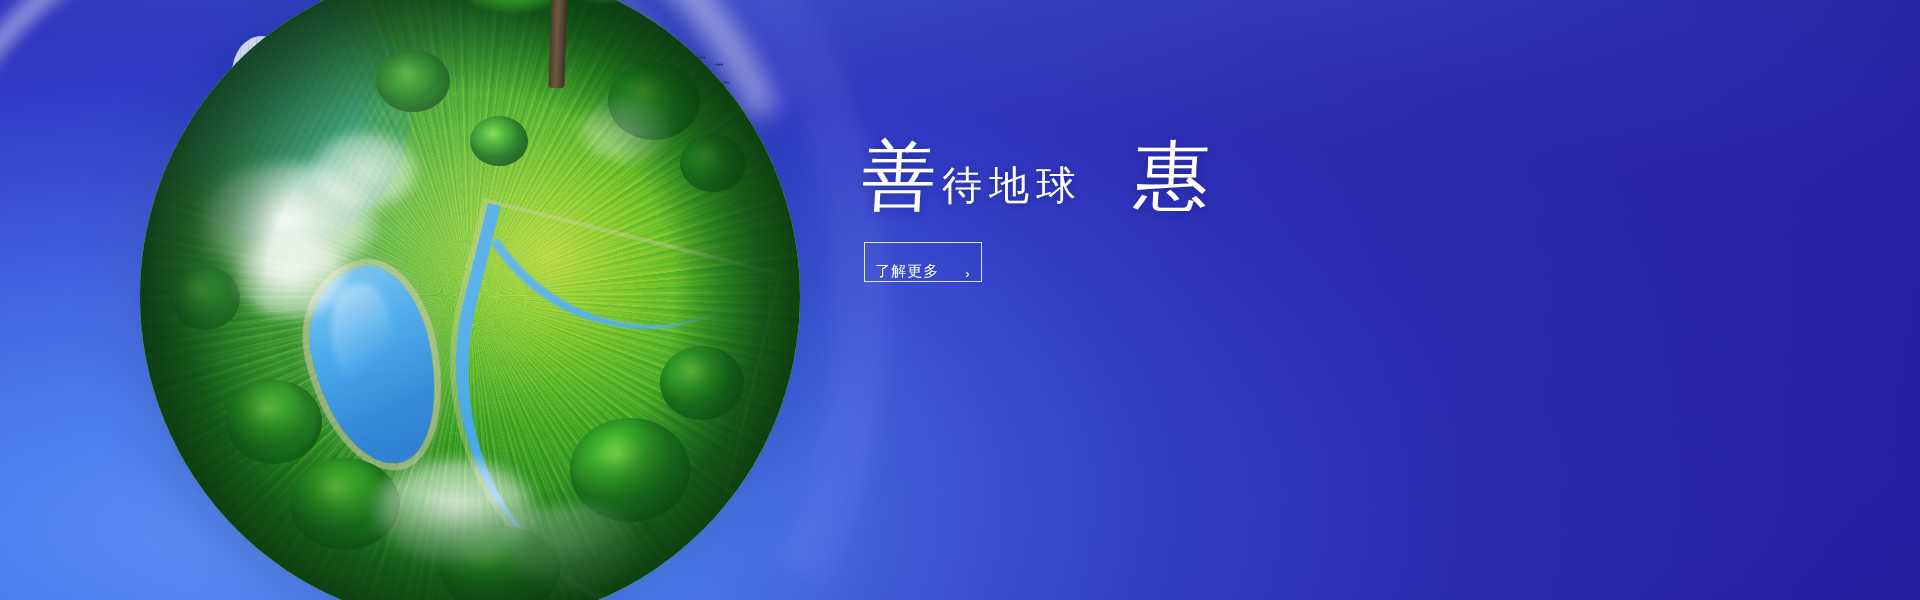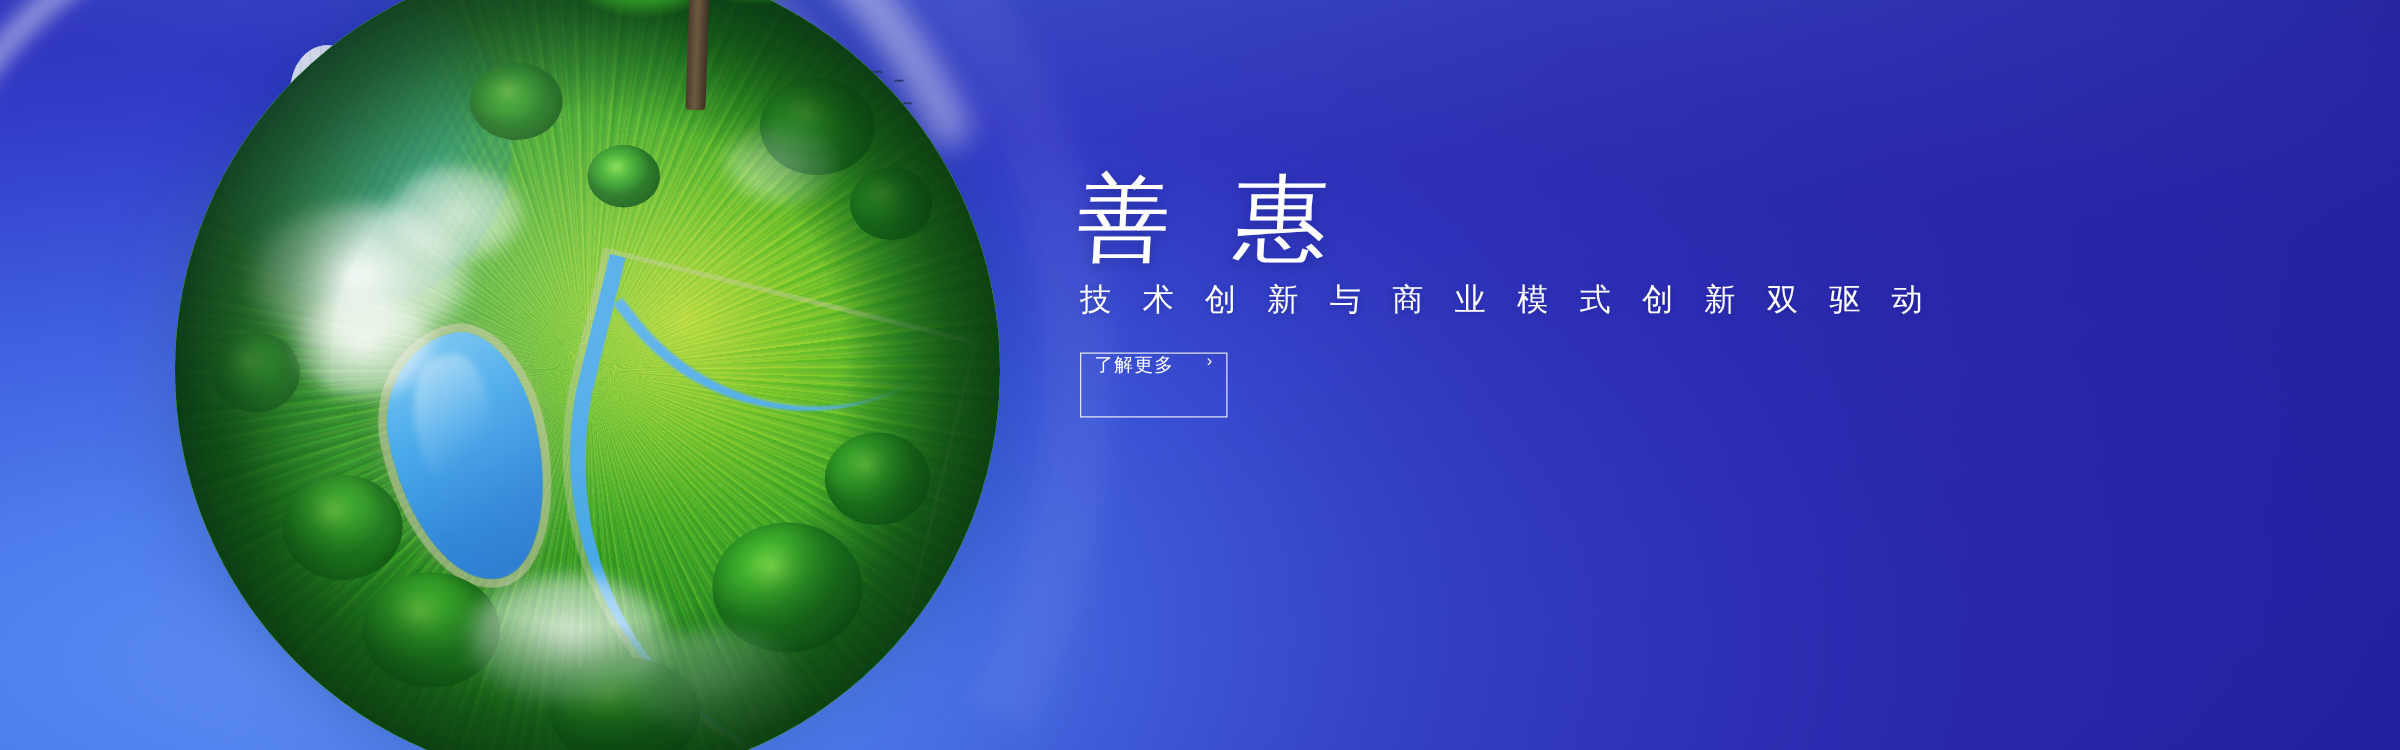--- a/index.html
+++ b/index.html
@@ -302,26 +302,26 @@
   .desc {
     font-size:16px;
     letter-spacing:.4px;
     line-height:1.5;
     margin:16px 0 0 2px;
     color:#f2f5ff;
     text-shadow:0 1px 5px rgba(10,20,90,.30);
   }
   .cta {
     display:inline-flex;
-    align-items:flex-start;
+    align-items:flex-end;
     justify-content:center;
     gap:26px;
     margin-top:24px;
     margin-left:2px;
-    width:118px; height:52px;
+    width:118px; height:40px;
     border:1px solid rgba(255,255,255,.85);
     background:transparent;
     color:#fff;
     font-size:15px;
     letter-spacing:1px;
     font-family:"Liberation Sans","DejaVu Sans",sans-serif;
     cursor:pointer;
   }
   .cta .chev {
     font-size:13px;
@@ -412,27 +412,27 @@
     </div>
   </div>
 
   <div class="sky-vignette"></div>
 
   <div class="content">
 
     <div class="headline">
       <span class="hl-group">
         <span class="hl-big">善</span>
+        <span class="hl-rest">待地球</span>
       </span>
       <span class="hl-group">
         <span class="hl-big">惠</span>
       </span>
     </div>
 
-    <div class="subtitle">技 术 创 新 与 商 业 模 式 创 新 双 驱 动</div>
 
 
     <button class="cta">
       <span>了解更多</span>
       <span class="chev">›</span>
     </button>
 
   </div>
 
 </div>

